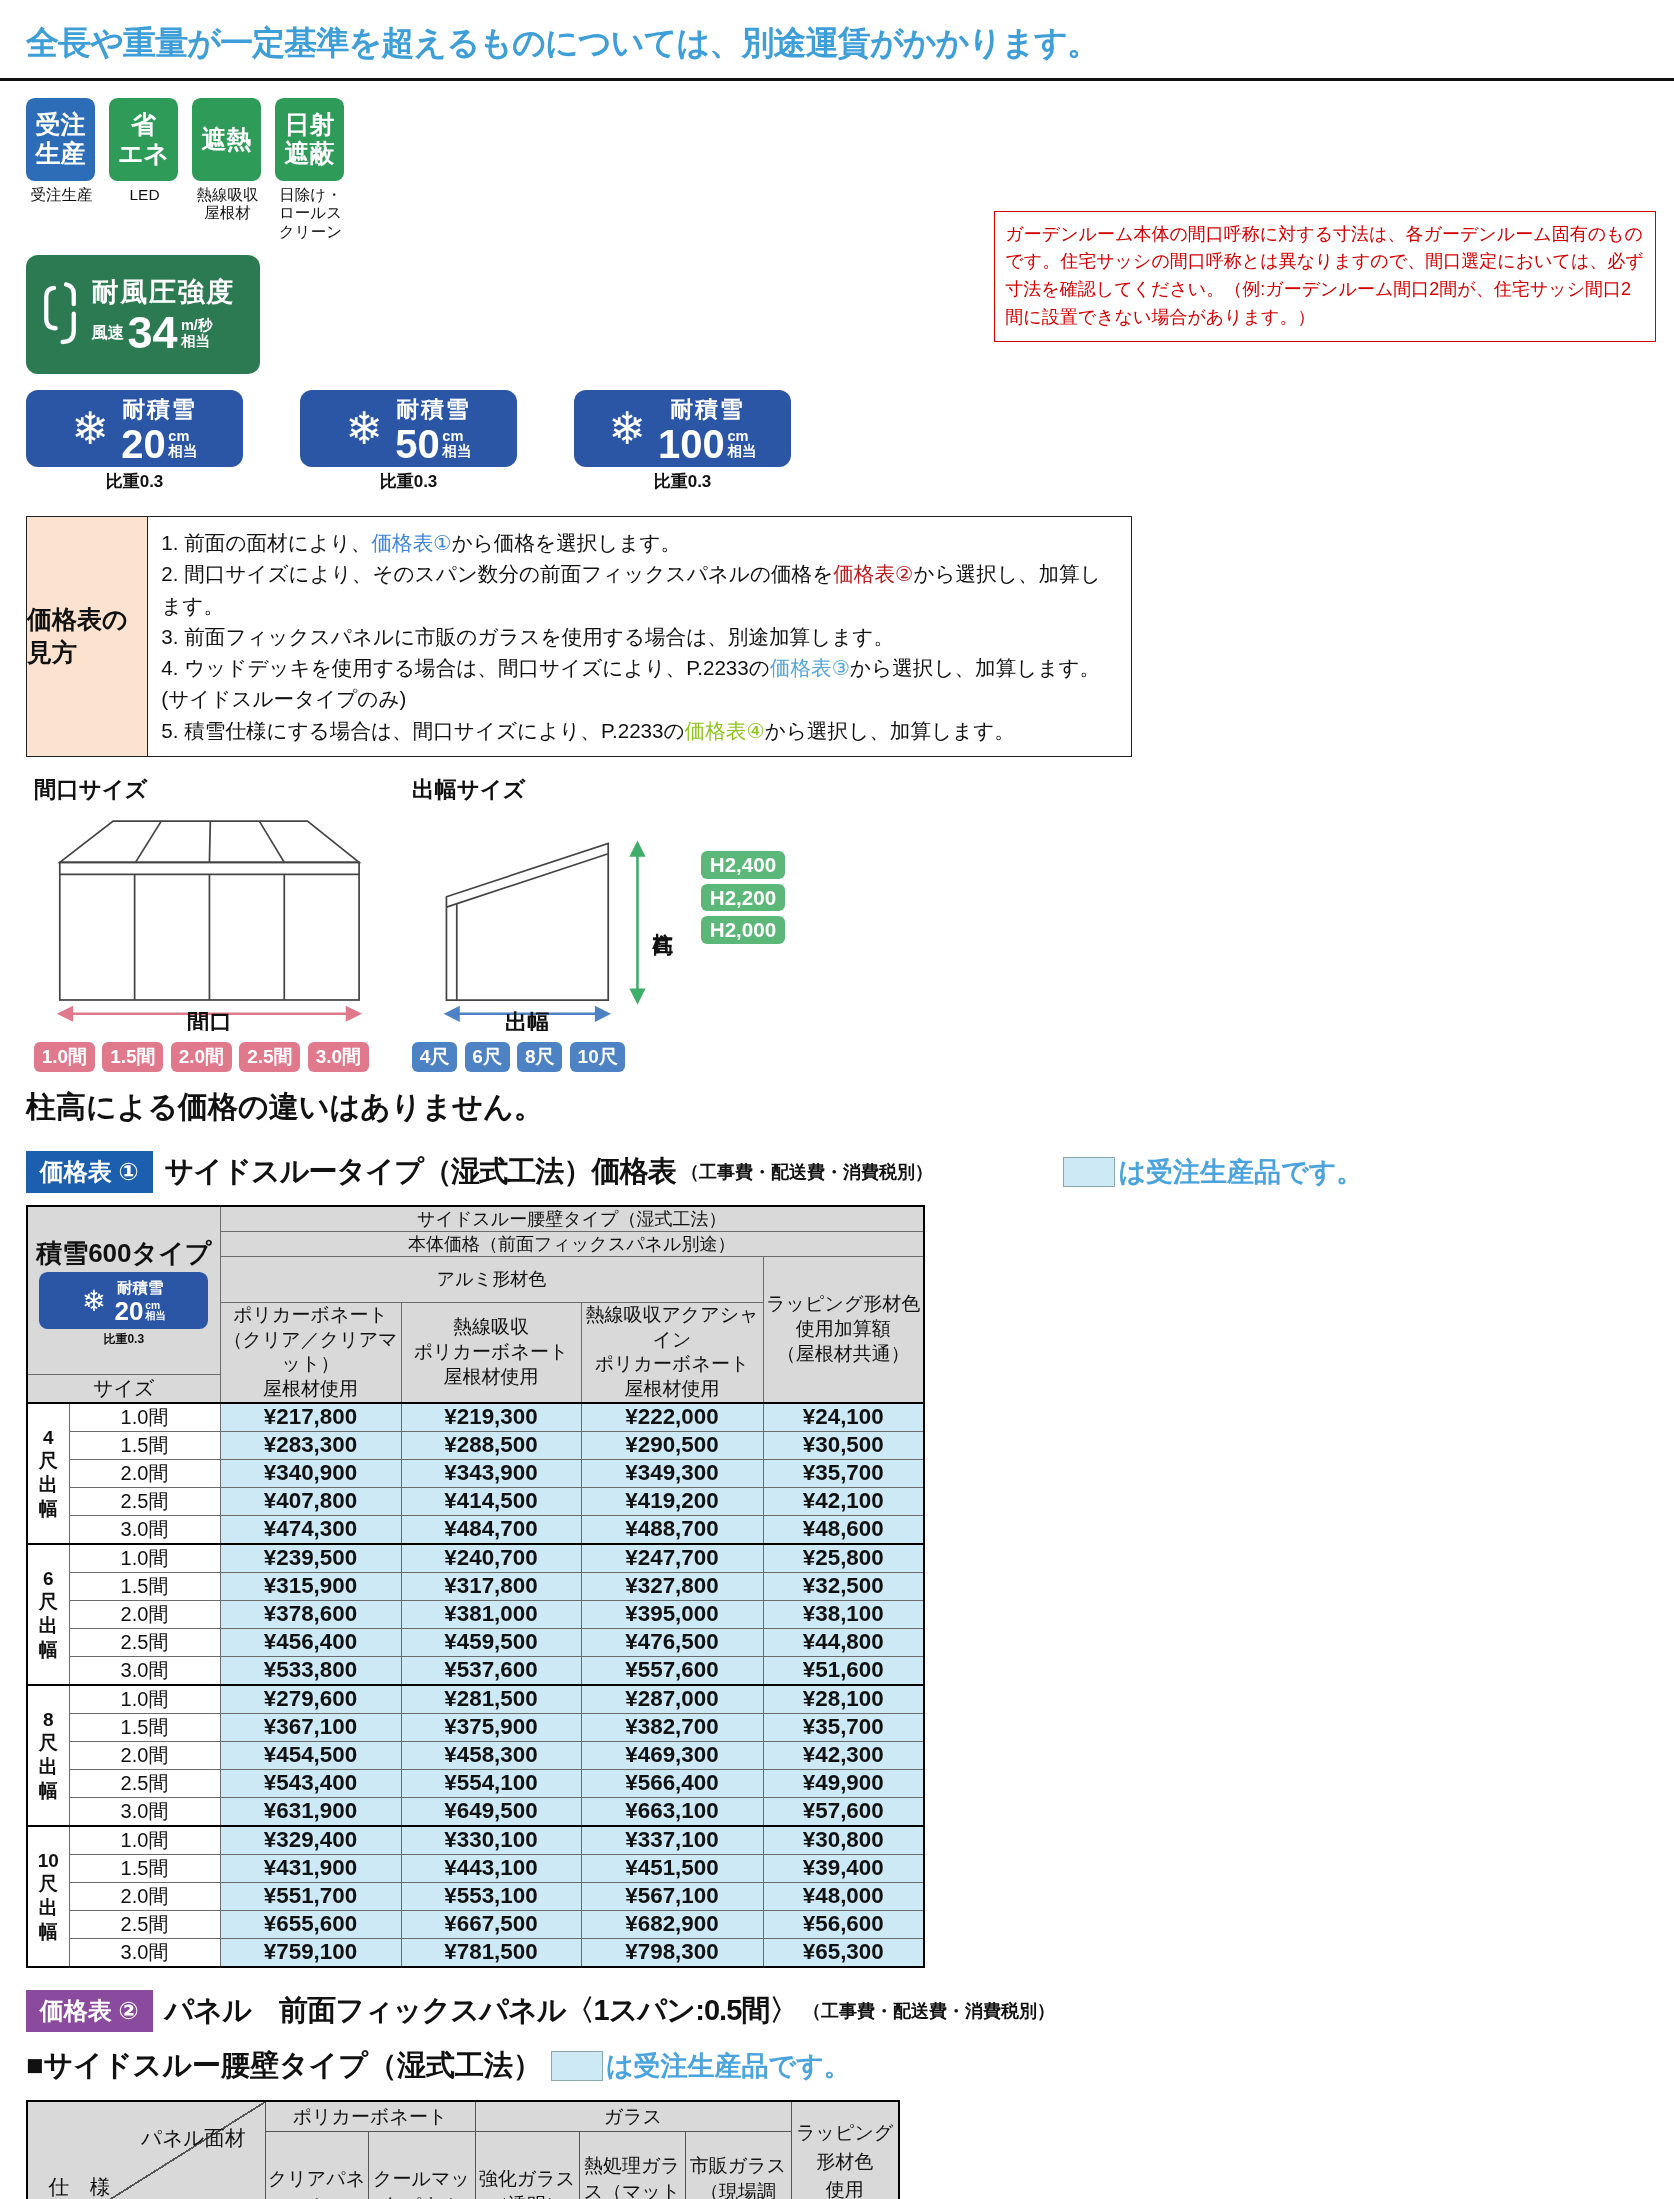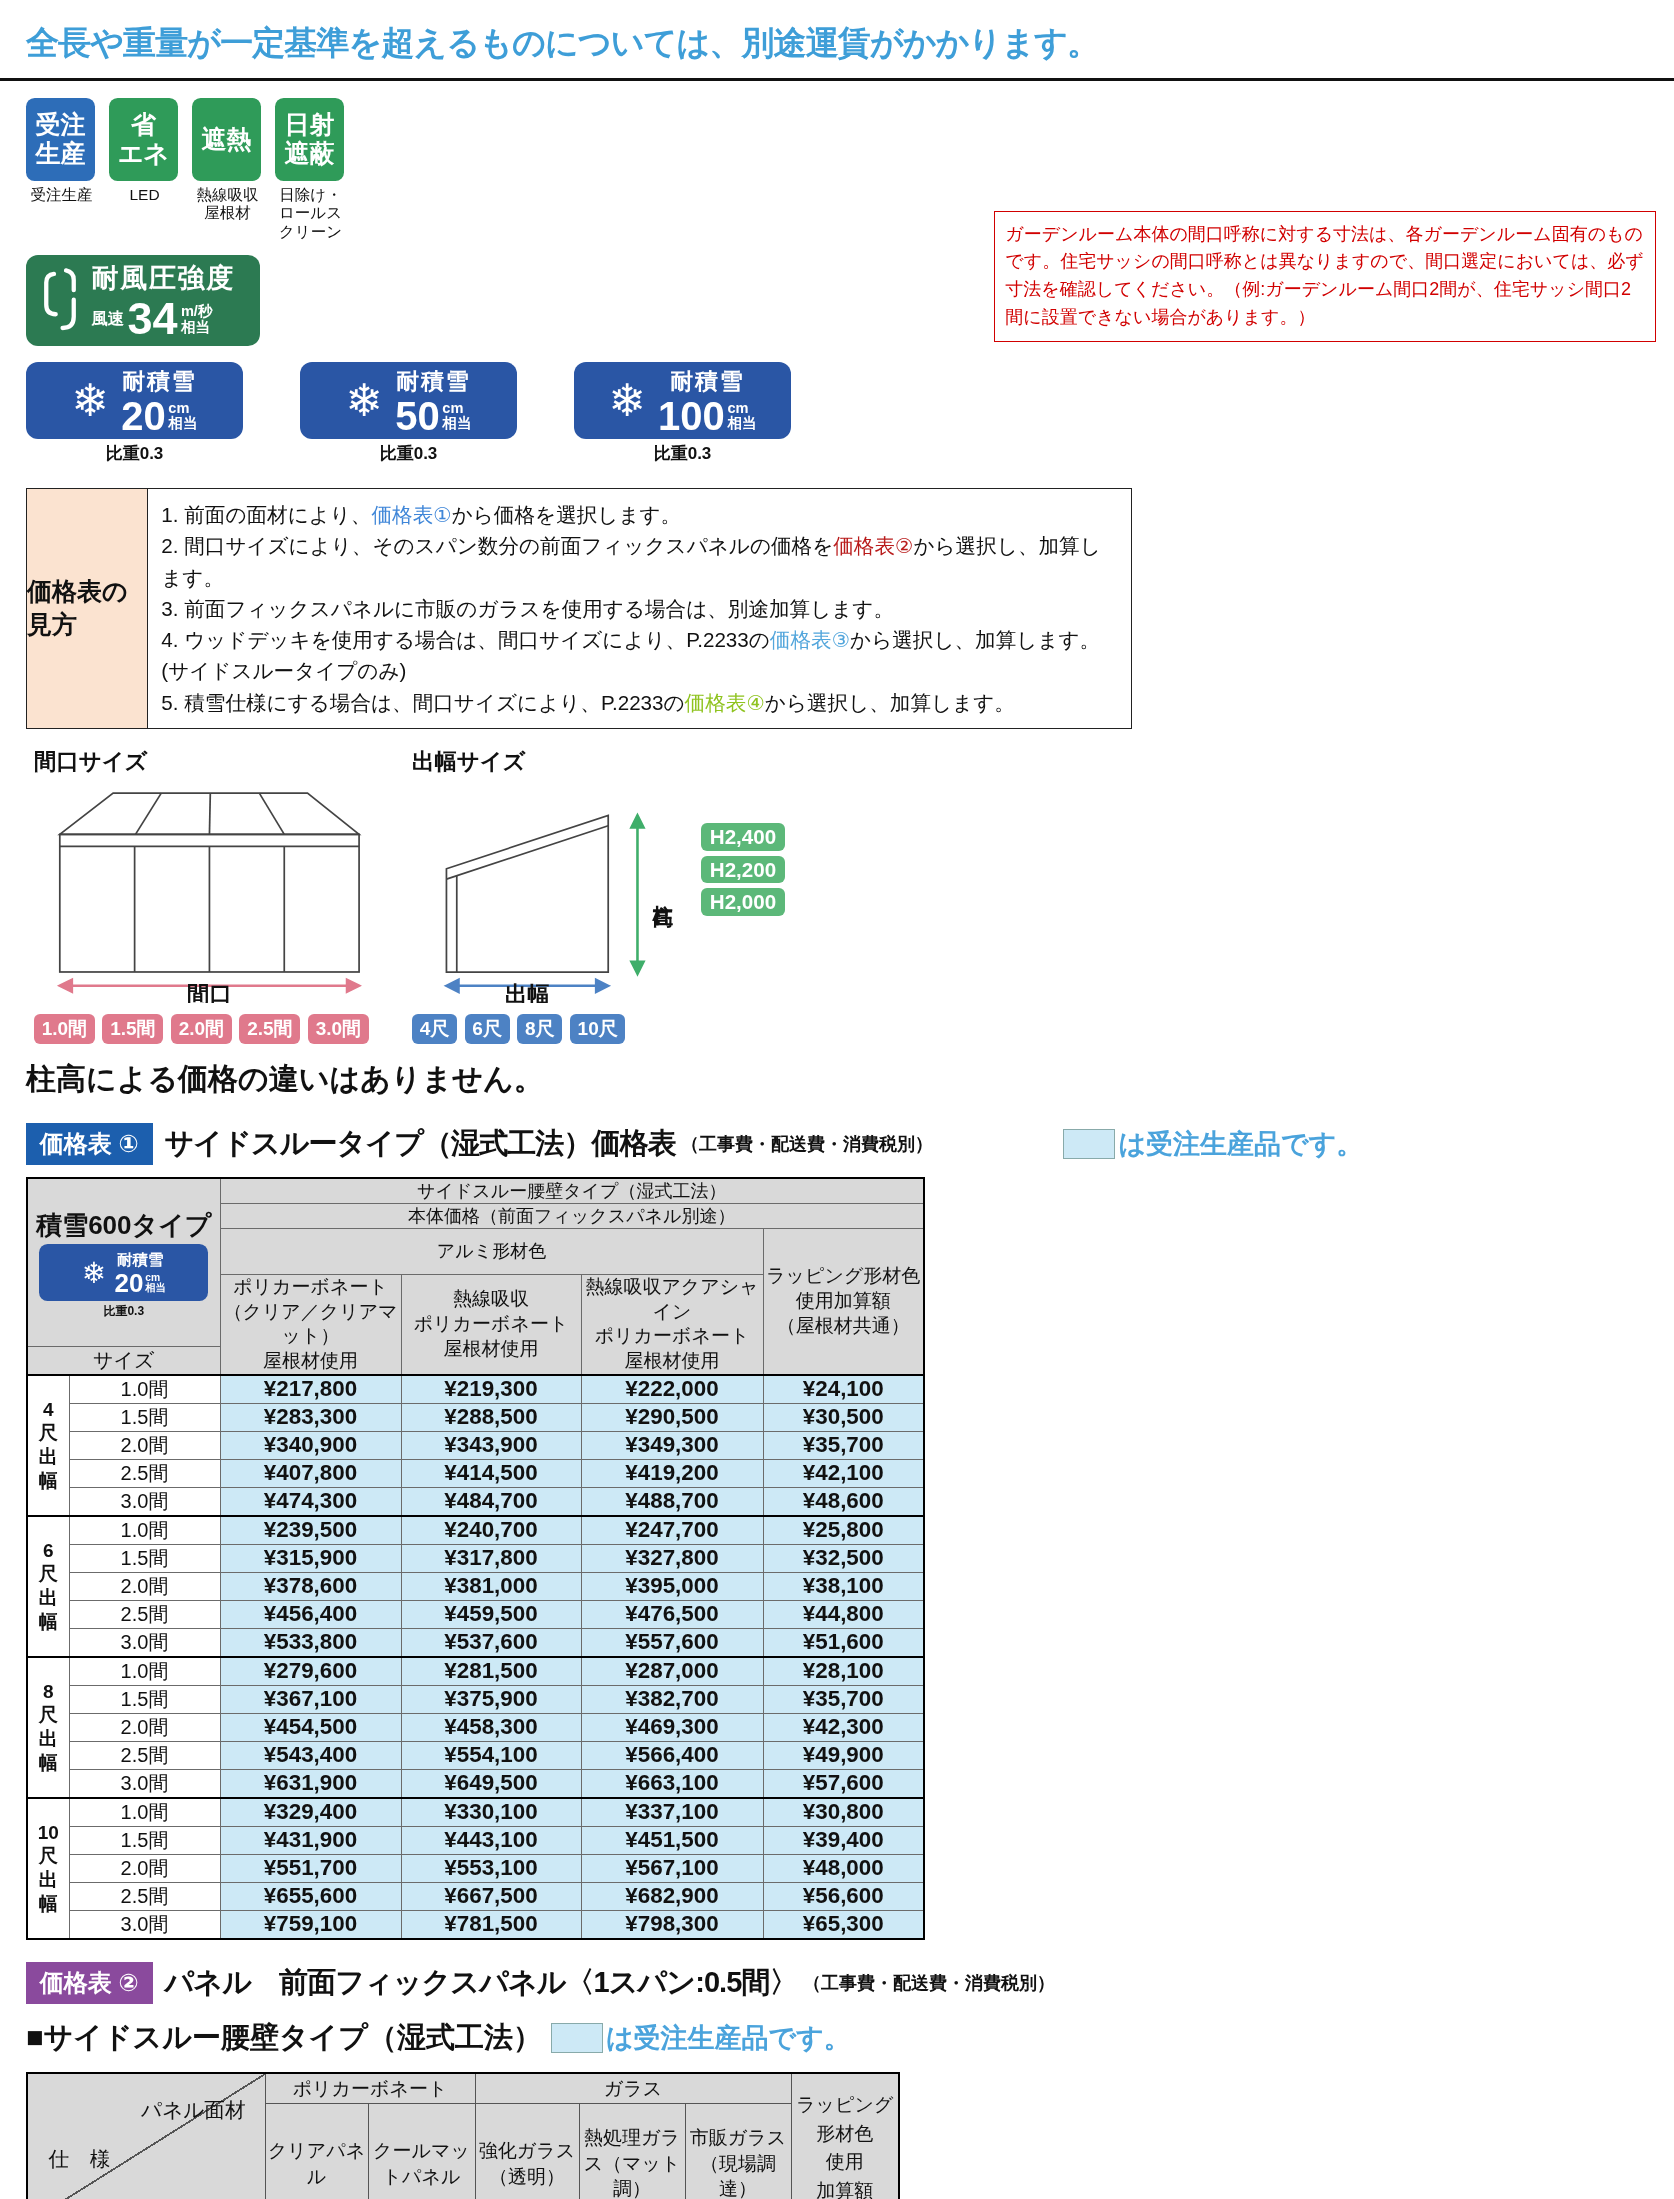--- a/index.html
+++ b/index.html
@@ -9,21 +9,21 @@
   .page-title{padding:20.6px 26px 12px 26px;font-size:33px;font-weight:bold;color:#3e9ed8;letter-spacing:-0.9px;}
   .topline{border-bottom:3.4px solid #111;width:1674px;}
 
   
   .flags{display:flex;gap:12px;margin:17px 0 0 26px;}
   .flag{width:71px;text-align:center;}
   .flag-box{width:69px;height:83px;border-radius:8.6px;color:#fff;font-size:25px;font-weight:bold;display:flex;align-items:center;justify-content:center;white-space:pre-line;line-height:1.15;}
   .flag-cap{margin-top:5.2px;font-size:15.5px;white-space:pre-line;line-height:1.2;}
 
   
-  .wind{margin:13.8px 0 0 26px;width:234px;height:91px;border-radius:12px;background:#2c7a52;color:#fff;display:flex;align-items:center;padding:0 8.6px;box-sizing:border-box;}
+  .wind{margin:13.8px 0 0 26px;width:234px;height:119px;border-radius:12px;background:#2c7a52;color:#fff;display:flex;align-items:center;padding:0 8.6px;box-sizing:border-box;}
   .wind-txt{margin-left:6.9px;}
   .wind-title{font-size:27px;font-weight:bold;letter-spacing:1.7px;}
   .wind-row{display:flex;align-items:center;}
   .wind-pre{font-size:16.3px;font-weight:bold;}
   .wind-val{font-size:45px;font-weight:bold;line-height:1;margin:0 3.4px;}
   .wind-unit{font-size:14.6px;font-weight:bold;line-height:1.1;}
   .snow-row{display:flex;gap:57px;margin:15.5px 0 0 26px;}
   .snow-wrap{text-align:center;}
   .snow{width:217px;height:77px;border-radius:12px;background:#2a56a5;color:#fff;display:flex;align-items:center;justify-content:center;gap:12px;}
   .snow-flake{font-size:45px;line-height:1;}

